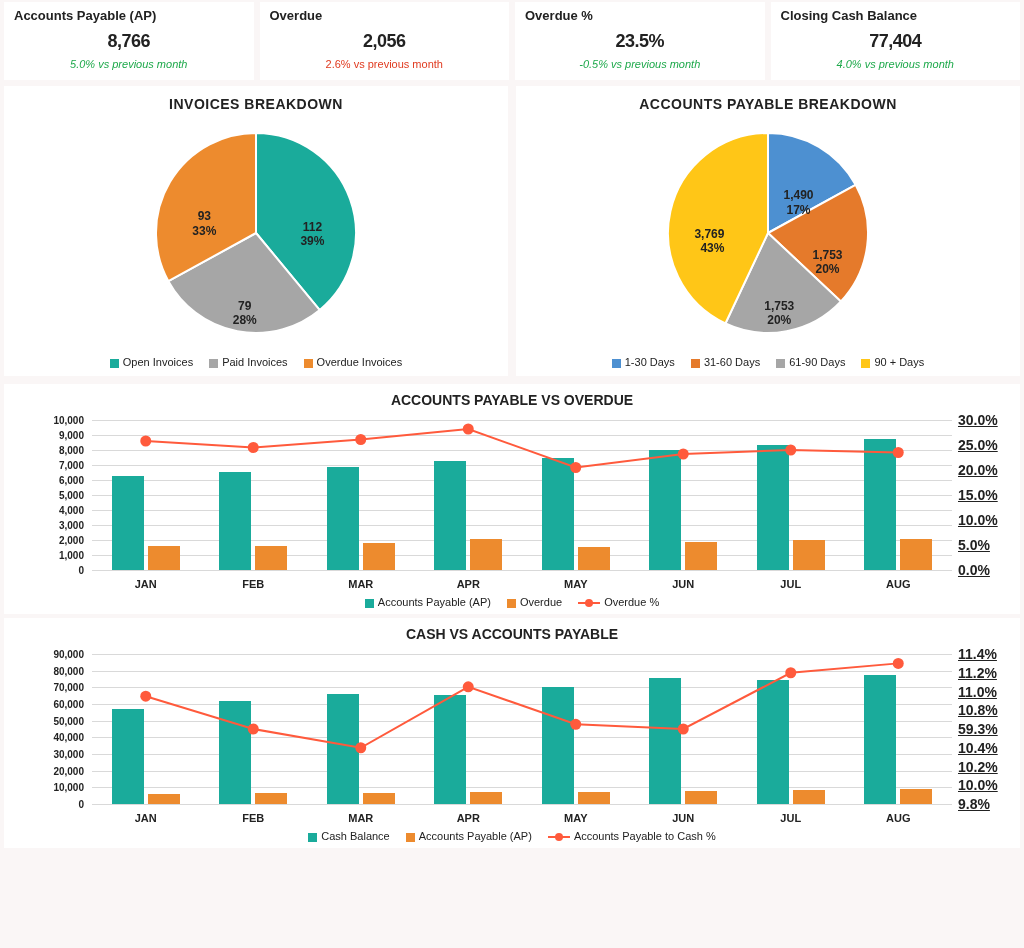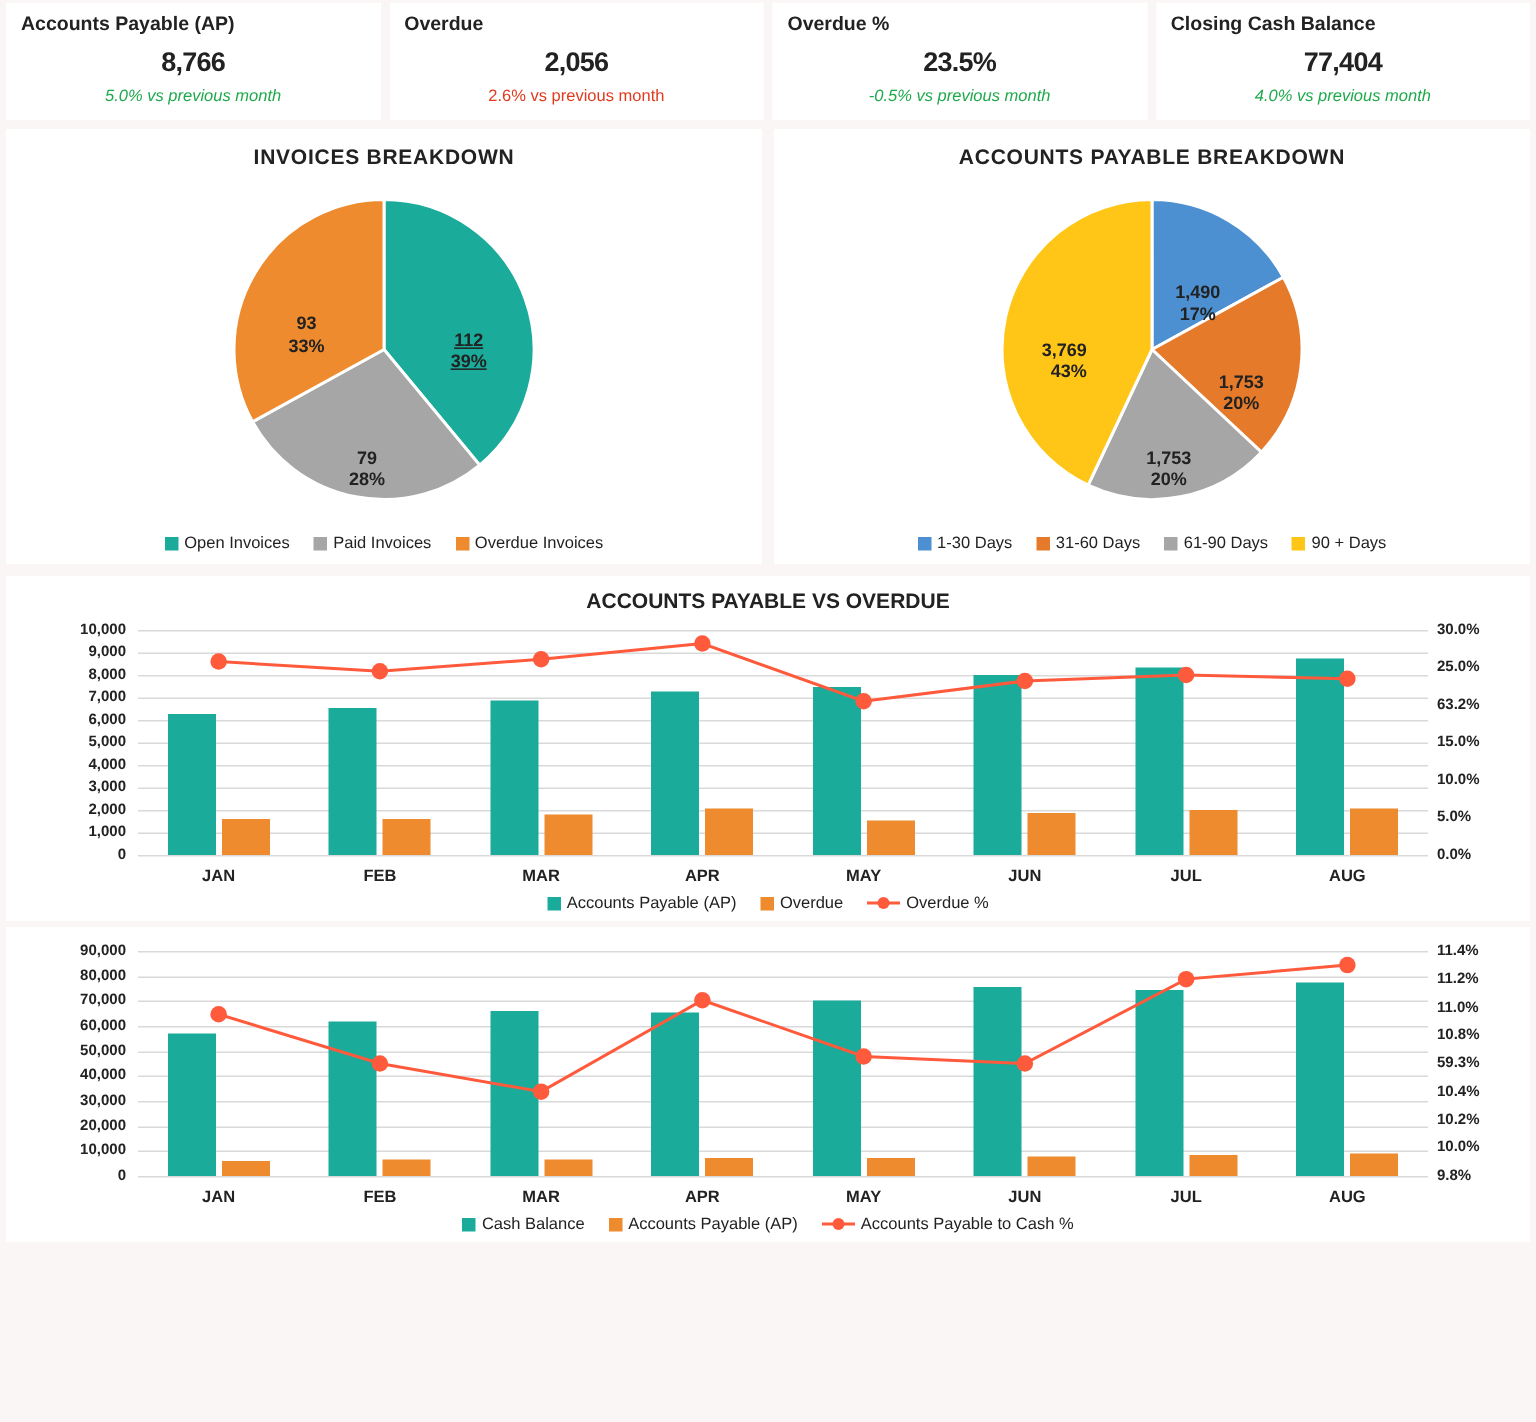--- a/index.html
+++ b/index.html
@@ -21,21 +21,21 @@
   .legend { text-align: center; font-size: 11px; margin-top: 8px; }
   .legend-item { display: inline-block; margin: 0 8px; }
   .swatch { display: inline-block; width: 9px; height: 9px; margin-right: 4px; vertical-align: middle; }
 
   .combo-panel { background: #fff; margin: 4px; padding: 8px 4px 6px; }
   .combo-title { font-weight: bold; font-size: 14px; text-align: center; margin-bottom: 4px; }
   .combo-chart { position: relative; width: 980px; height: 180px; margin: 0 auto; }
   .plot { position: absolute; left: 70px; right: 50px; top: 8px; bottom: 22px; }
   .gridline { position: absolute; left: 0; right: 0; height: 1px; background: #d9d9d9; }
   .ytick { position: absolute; left: 0; font-size: 10px; font-weight: bold; text-align: right; width: 62px; transform: translateY(-50%); }
-  .ytick2 { position: absolute; right: 0; font-size: 10px; font-weight: bold; text-align: left; width: 44px; transform: translateY(-50%); }
+  .ytick2 { position: absolute; right: 0; font-size: 14px; font-weight: bold; text-align: left; width: 44px; transform: translateY(-50%); text-decoration: underline; }
   .xtick { position: absolute; bottom: 2px; font-size: 11px; font-weight: bold; transform: translateX(-50%); }
   .bar { position: absolute; bottom: 0; }
   .line-svg { position: absolute; inset: 0; overflow: visible; }
   .dot { fill: #ff5a3c; }
   .combo-legend { text-align: center; font-size: 11px; margin-top: 4px; }
   .line-swatch { display:inline-block; width: 22px; height: 2px; background:#ff5a3c; vertical-align:middle; position:relative; margin-right:4px;}
   .line-swatch::after{content:'';position:absolute;left:50%;top:50%;width:8px;height:8px;background:#ff5a3c;border-radius:50%;transform:translate(-50%,-50%);}
 </style>
 </head>
 <body>
@@ -63,21 +63,21 @@
   </div>
 </div>
 
 <div class="pie-row">
   <div class="panel">
     <div class="panel-title">INVOICES BREAKDOWN</div>
     <div class="pie-wrap" id="pie0"><svg class="pie" viewBox="0 0 230 230">
           <path d="M 115 115 L 115 15 A 100 100 0 0 1 178.74239897486896 192.05132427757894 Z" fill="#1aab9b" stroke="#fff" stroke-width="2"></path>
           <path d="M 115 115 L 178.74239897486896 192.05132427757894 A 100 100 0 0 1 27.369331995613635 163.17536741017153 Z" fill="#a6a6a6" stroke="#fff" stroke-width="2"></path>
           <path d="M 115 115 L 27.369331995613635 163.17536741017153 A 100 100 0 0 1 114.99999999999999 15 Z" fill="#ed8b2e" stroke="#fff" stroke-width="2"></path>
-        </svg><div class="pie-label" style="left: 74.5447%; top: 41.1634%; text-decoration: underline;">112<br>39%</div><div class="pie-label" style="left: 45.1118%; top: 75.6249%;">79<br>28%</div><div class="pie-label" style="left: 27.5459%; top: 36.7207%;">93<br>33%</div></div>
+        </svg><div class="pie-label" style="left: 74.5447%; top: 41.1634%;">112<br>39%</div><div class="pie-label" style="left: 45.1118%; top: 75.6249%;">79<br>28%</div><div class="pie-label" style="left: 27.5459%; top: 36.7207%;">93<br>33%</div></div>
     <div class="legend" id="legend0"><span class="legend-item"><span class="swatch" style="background:#1aab9b"></span>Open Invoices</span><span class="legend-item"><span class="swatch" style="background:#a6a6a6"></span>Paid Invoices</span><span class="legend-item"><span class="swatch" style="background:#ed8b2e"></span>Overdue Invoices</span></div>
   </div>
   <div class="panel">
     <div class="panel-title">ACCOUNTS PAYABLE BREAKDOWN</div>
     <div class="pie-wrap" id="pie1"><svg class="pie" viewBox="0 0 230 230">
           <path d="M 115 115 L 115 15 A 100 100 0 0 1 202.63066800438637 66.82463258982848 Z" fill="#4d90d1" stroke="#fff" stroke-width="2"></path>
           <path d="M 115 115 L 202.63066800438637 66.82463258982848 A 100 100 0 0 1 187.89686274214114 183.45471059286888 Z" fill="#e57a2b" stroke="#fff" stroke-width="2"></path>
           <path d="M 115 115 L 187.89686274214114 183.45471059286888 A 100 100 0 0 1 72.42207084349272 205.48270524660194 Z" fill="#a6a6a6" stroke="#fff" stroke-width="2"></path>
           <path d="M 115 115 L 72.42207084349272 205.48270524660194 A 100 100 0 0 1 114.99999999999999 15 Z" fill="#ffc617" stroke="#fff" stroke-width="2"></path>
         </svg><div class="pie-label" style="left: 63.2793%; top: 27.5459%;">1,490<br>17%</div><div class="pie-label" style="left: 75.8813%; top: 53.2696%;">1,753<br>20%</div><div class="pie-label" style="left: 54.8882%; top: 75.6249%;">1,753<br>20%</div><div class="pie-label" style="left: 24.5413%; top: 44.3093%; text-align: right;">3,769<br>43%</div></div>
@@ -136,36 +136,37 @@
       <div class="ytick" style="top: 83px;">5,000</div>
       <div class="ytick" style="top: 68px;">6,000</div>
       <div class="ytick" style="top: 53px;">7,000</div>
       <div class="ytick" style="top: 38px;">8,000</div>
       <div class="ytick" style="top: 23px;">9,000</div>
       <div class="ytick" style="top: 8px;">10,000</div>
       <div class="ytick2" style="top: 158px;">0.0%</div>
       <div class="ytick2" style="top: 133px;">5.0%</div>
       <div class="ytick2" style="top: 108px;">10.0%</div>
       <div class="ytick2" style="top: 83px;">15.0%</div>
-      <div class="ytick2" style="top: 58px;">63.2%</div>
+      <div class="ytick2" style="top: 58px;">20.0%</div>
       <div class="ytick2" style="top: 33px;">25.0%</div>
       <div class="ytick2" style="top: 8px;">30.0%</div>
       <div class="xtick" style="left: 123.75px;">JAN</div>
       <div class="xtick" style="left: 231.25px;">FEB</div>
       <div class="xtick" style="left: 338.75px;">MAR</div>
       <div class="xtick" style="left: 446.25px;">APR</div>
       <div class="xtick" style="left: 553.75px;">MAY</div>
       <div class="xtick" style="left: 661.25px;">JUN</div>
       <div class="xtick" style="left: 768.75px;">JUL</div>
       <div class="xtick" style="left: 876.25px;">AUG</div>
     </div>
   <div class="combo-legend" id="clegend0"><span class="legend-item"><span class="swatch" style="background:#1aab9b"></span>Accounts Payable (AP)</span><span class="legend-item"><span class="swatch" style="background:#ed8b2e"></span>Overdue</span><span class="legend-item"><span class="line-swatch"></span>Overdue %</span></div>
 </div>
 
 <div class="combo-panel">
+  <div class="combo-title">CASH VS ACCOUNTS PAYABLE</div>
   <div class="combo-chart" id="combo1">
       <div class="plot">
         <div class="gridline" style="top: 150px;"></div>
         <div class="gridline" style="top: 133.333px;"></div>
         <div class="gridline" style="top: 116.667px;"></div>
         <div class="gridline" style="top: 100px;"></div>
         <div class="gridline" style="top: 83.3333px;"></div>
         <div class="gridline" style="top: 66.6667px;"></div>
         <div class="gridline" style="top: 50px;"></div>
         <div class="gridline" style="top: 33.3333px;"></div>

